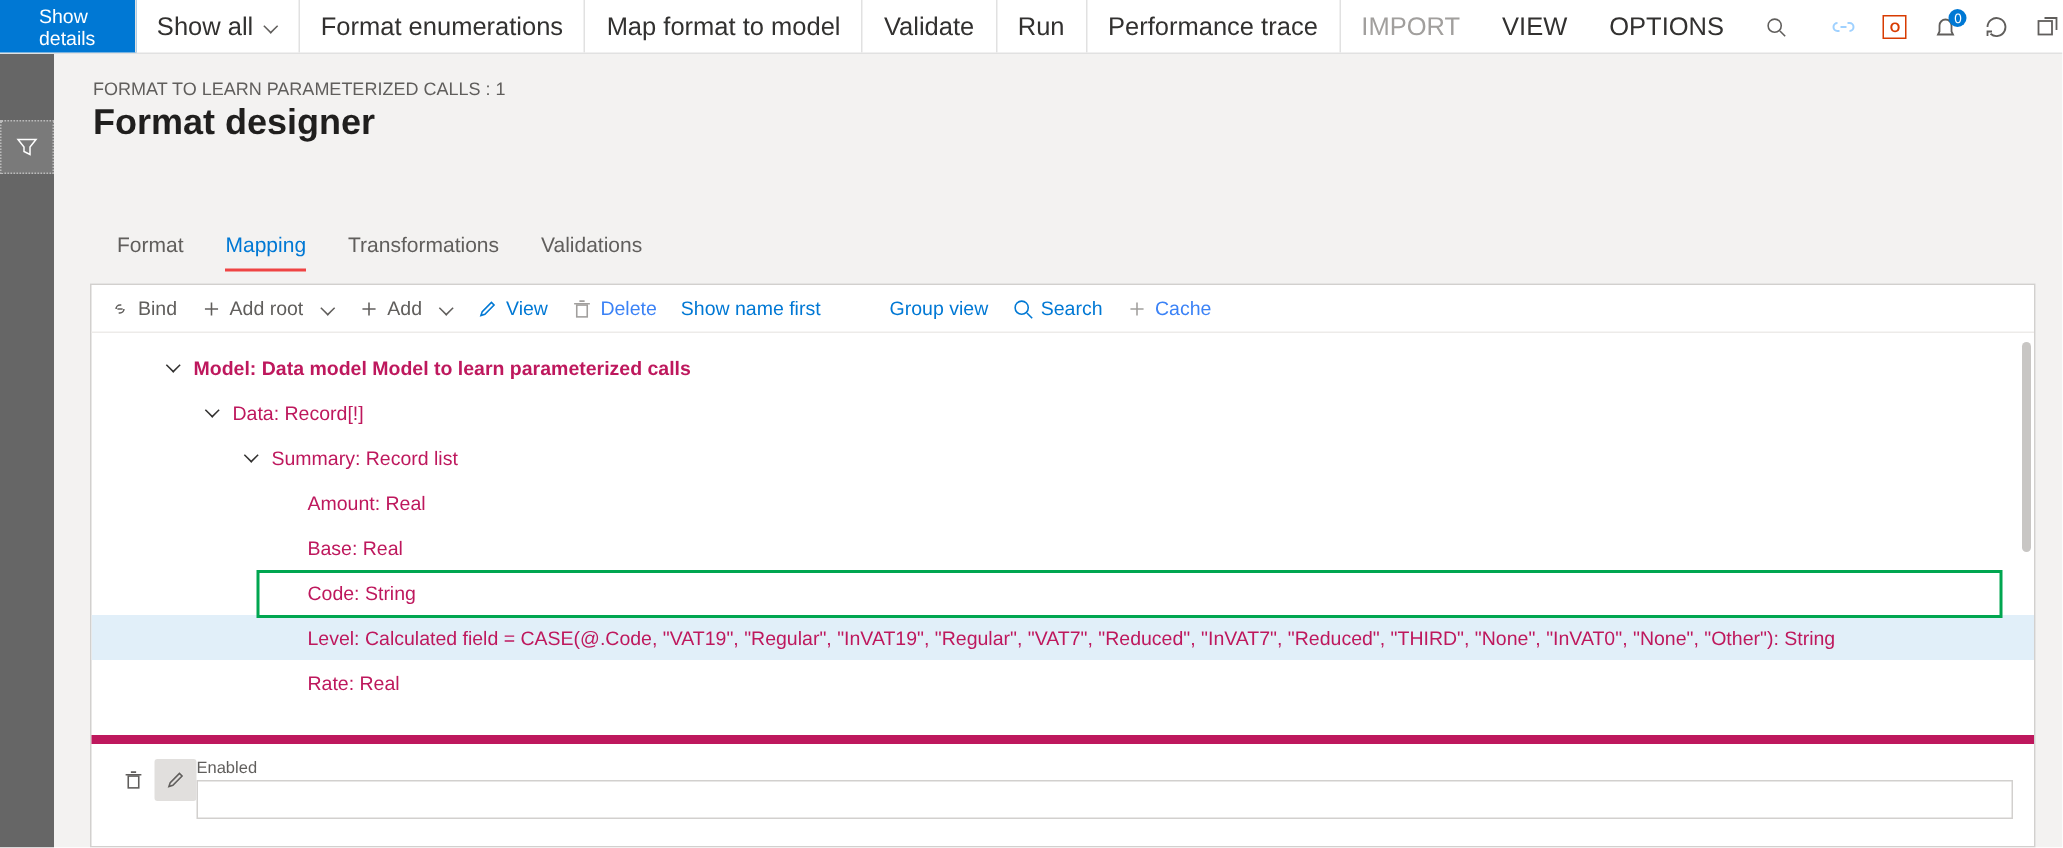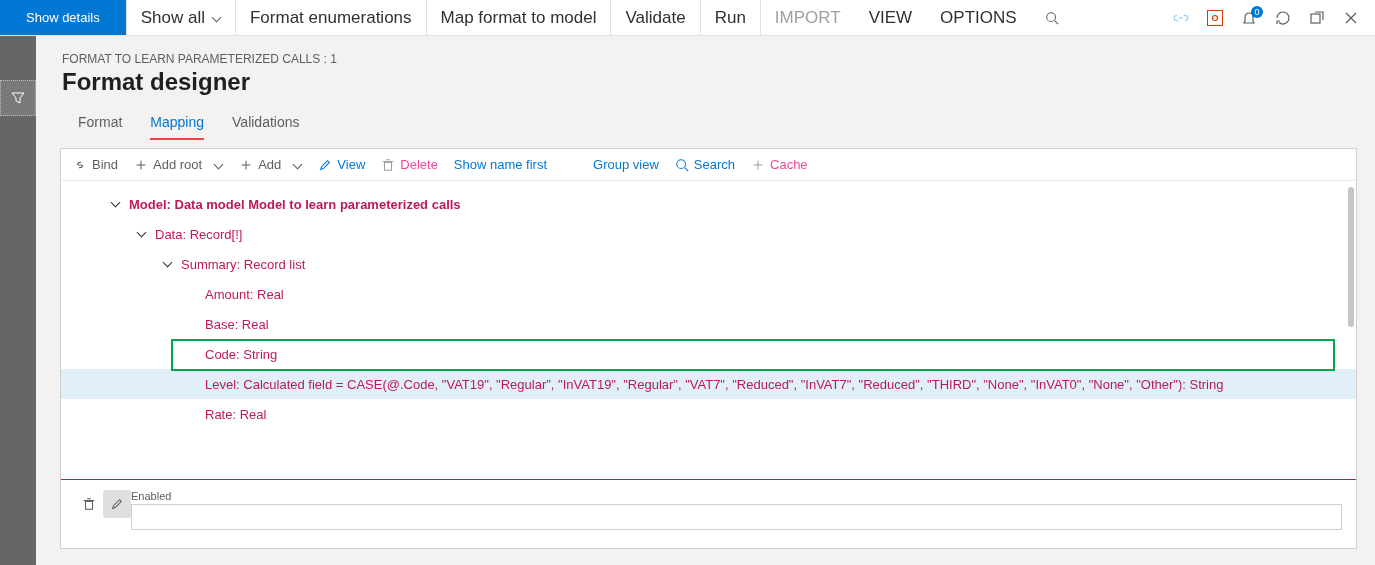--- a/index.html
+++ b/index.html
@@ -23,67 +23,68 @@
   .bell-badge .count { position: absolute; top: -4px; right: -6px; background: #0078d4; color: #fff; border-radius: 8px; font-size: 9px; min-width: 12px; height: 12px; line-height: 12px; text-align: center; padding: 0 3px; }
   
   .body { flex: 1; display: flex; min-height: 0; }
   .sidebar { width: 36px; background: #666666; position: relative; display: flex; flex-direction: column; }
   .filter-tab { width: 36px; height: 36px; background: #7a7a7a; margin-top: 44px; display: flex; align-items: center; justify-content: center; border: 1px dotted #bbb; }
   .filter-tab svg { width: 16px; height: 16px; stroke: #fff; fill: none; }
   .content { flex: 1; background: #f3f2f1; display: flex; flex-direction: column; padding: 10px 0 0 0; min-width: 0; }
   .crumb { font-size: 12px; color: #605e5c; padding: 6px 26px 2px 26px; }
   .page-title { font-size: 24px; font-weight: 600; color: #201f1e; padding: 0 26px 12px 26px; }
   
-  .tabs { display: flex; gap: 28px; padding: 0 26px; margin-left: 16px; }
+  .tabs { display: flex; gap: 28px; padding: 0 26px; margin-left: 16px; margin-top: 41px; }
   .tab { padding: 6px 0 8px 0; color: #605e5c; cursor: pointer; font-size: 14px; }
   .tab.active { color: #0078d4; border-bottom: 2px solid #ef4444; font-weight: 400; }
   
-  .panel-wrap { margin: 8px 18px 16px 24px; background: #fff; border: 1px solid #d2d0ce; flex: 1; display: flex; flex-direction: column; min-height: 0; justify-content: center; }
+  .panel-wrap { margin: 8px 18px 0 24px; background: #fff; border: 1px solid #d2d0ce; flex: 1; display: flex; flex-direction: column; min-height: 0; justify-content: center; }
   .panel-toolbar { display: flex; align-items: center; gap: 16px; padding: 8px 12px; border-bottom: 1px solid #edebe9; font-size: 13px; color: #605e5c; }
   .panel-toolbar .pcmd { display: flex; align-items: center; gap: 5px; cursor: pointer; color: #605e5c; }
   .panel-toolbar .pcmd.link { color: #0078d4; }
-  .panel-toolbar .pcmd.disabled { color: #ec4899; cursor: default; }
+  .panel-toolbar .pcmd.disabled { color: #3b82f6; cursor: default; }
   .ico-svg { width: 14px; height: 14px; stroke: #605e5c; fill: none; stroke-width: 1.2; }
   .ico-svg.blue { stroke: #0078d4; }
   .ico-svg.gray { stroke: #a19f9d; }
   
   .tree-scroll { flex: 1; overflow: auto; position: relative; padding: 8px 0 8px 0; }
   .tree-row { display: flex; align-items: center; height: 30px; padding-left: 20px; font-size: 13px; color: #be185d; white-space: nowrap; }
   .tree-row .toggle { width: 12px; height: 12px; margin-right: 8px; display: inline-flex; align-items: center; justify-content: center; cursor: pointer; }
   .tree-row .toggle::before { content: ""; width: 6px; height: 6px; border-right: 1px solid #323130; border-bottom: 1px solid #323130; transform: rotate(45deg); margin-top: -3px; }
   .tree-row .spacer-toggle { width: 12px; margin-right: 8px; display: inline-block; }
   .indent-1 { padding-left: 48px; }
   .indent-2 { padding-left: 74px; }
   .indent-3 { padding-left: 100px; }
   .leaf { padding-left: 124px; }
   .selected-row { background: #e1eff9; }
   .green-box { border: 2px solid #00a650; position: absolute; left: 110px; top: 158px; height: 32px; width: 1164px; pointer-events: none; }
   .scroll-ind { position: absolute; right: 2px; top: 6px; width: 6px; height: 140px; background: #c8c6c4; border-radius: 3px; }
   
-  .bottom-form { border-top: 1px solid #be185d; padding: 10px 14px 18px 14px; display: flex; align-items: flex-start; }
+  .bottom-form { border-top: 6px solid #be185d; padding: 10px 14px 18px 14px; display: flex; align-items: flex-start; }
   .bottom-form .bicon { width: 28px; height: 28px; display: flex; align-items: center; justify-content: center; cursor: pointer; border-radius: 2px; }
   .bottom-form .bicon.active { background: #e1dfdd; }
   .bottom-form .form-field { flex: 1; }
   .bottom-form .form-field label { font-size: 11px; color: #605e5c; display: block; margin-bottom: 2px; }
   .bottom-form .form-field .field-box { height: 26px; background: #fff; border: 1px solid #d2d0ce; width: 100%; }
 </style>
 </head>
 <body>
 <div class="screen">
 
 <div class="topbar">
   <div class="show-details">Show details</div>
   <div class="cmd">
         <span>Show all</span>
         <span class="chev"></span>
       </div>
   <div class="cmd">Format enumerations</div>
   <div class="cmd">Map format to model</div>
   <div class="cmd">Validate</div>
   <div class="cmd">Run</div>
+  <div class="cmd">Performance trace</div>
   <div class="cmd noborder disabled">IMPORT</div>
   <div class="cmd noborder">VIEW</div>
   <div class="cmd noborder">OPTIONS</div>
   <div class="cmd noborder">
     <svg class="ico-svg" viewBox="0 0 16 16">
           <circle cx="7" cy="7" r="5"></circle>
           <line x1="11" y1="11" x2="15" y2="15"></line>
         </svg>
   </div>
   <div class="spacer"></div>
@@ -133,20 +134,21 @@
           </svg>
     </div>
   </div>
   <div class="content">
     <div class="crumb">FORMAT TO LEARN PARAMETERIZED CALLS : 1</div>
     <div class="page-title">Format designer</div>
 
     <div class="tabs">
       <div class="tab">Format</div>
       <div class="tab active">Mapping</div>
+      <div class="tab">Transformations</div>
       <div class="tab">Validations</div>
     </div>
 
     <div class="panel-wrap">
       <div class="panel-toolbar">
         <div class="pcmd">
           <svg class="ico-svg" viewBox="0 0 16 16">
                 <path d="M5 8a3 3 0 0 1 3-3h1"></path>
                 <path d="M11 8a3 3 0 0 1-3 3H7"></path>
                 <line x1="6" y1="8" x2="10" y2="8"></line>

